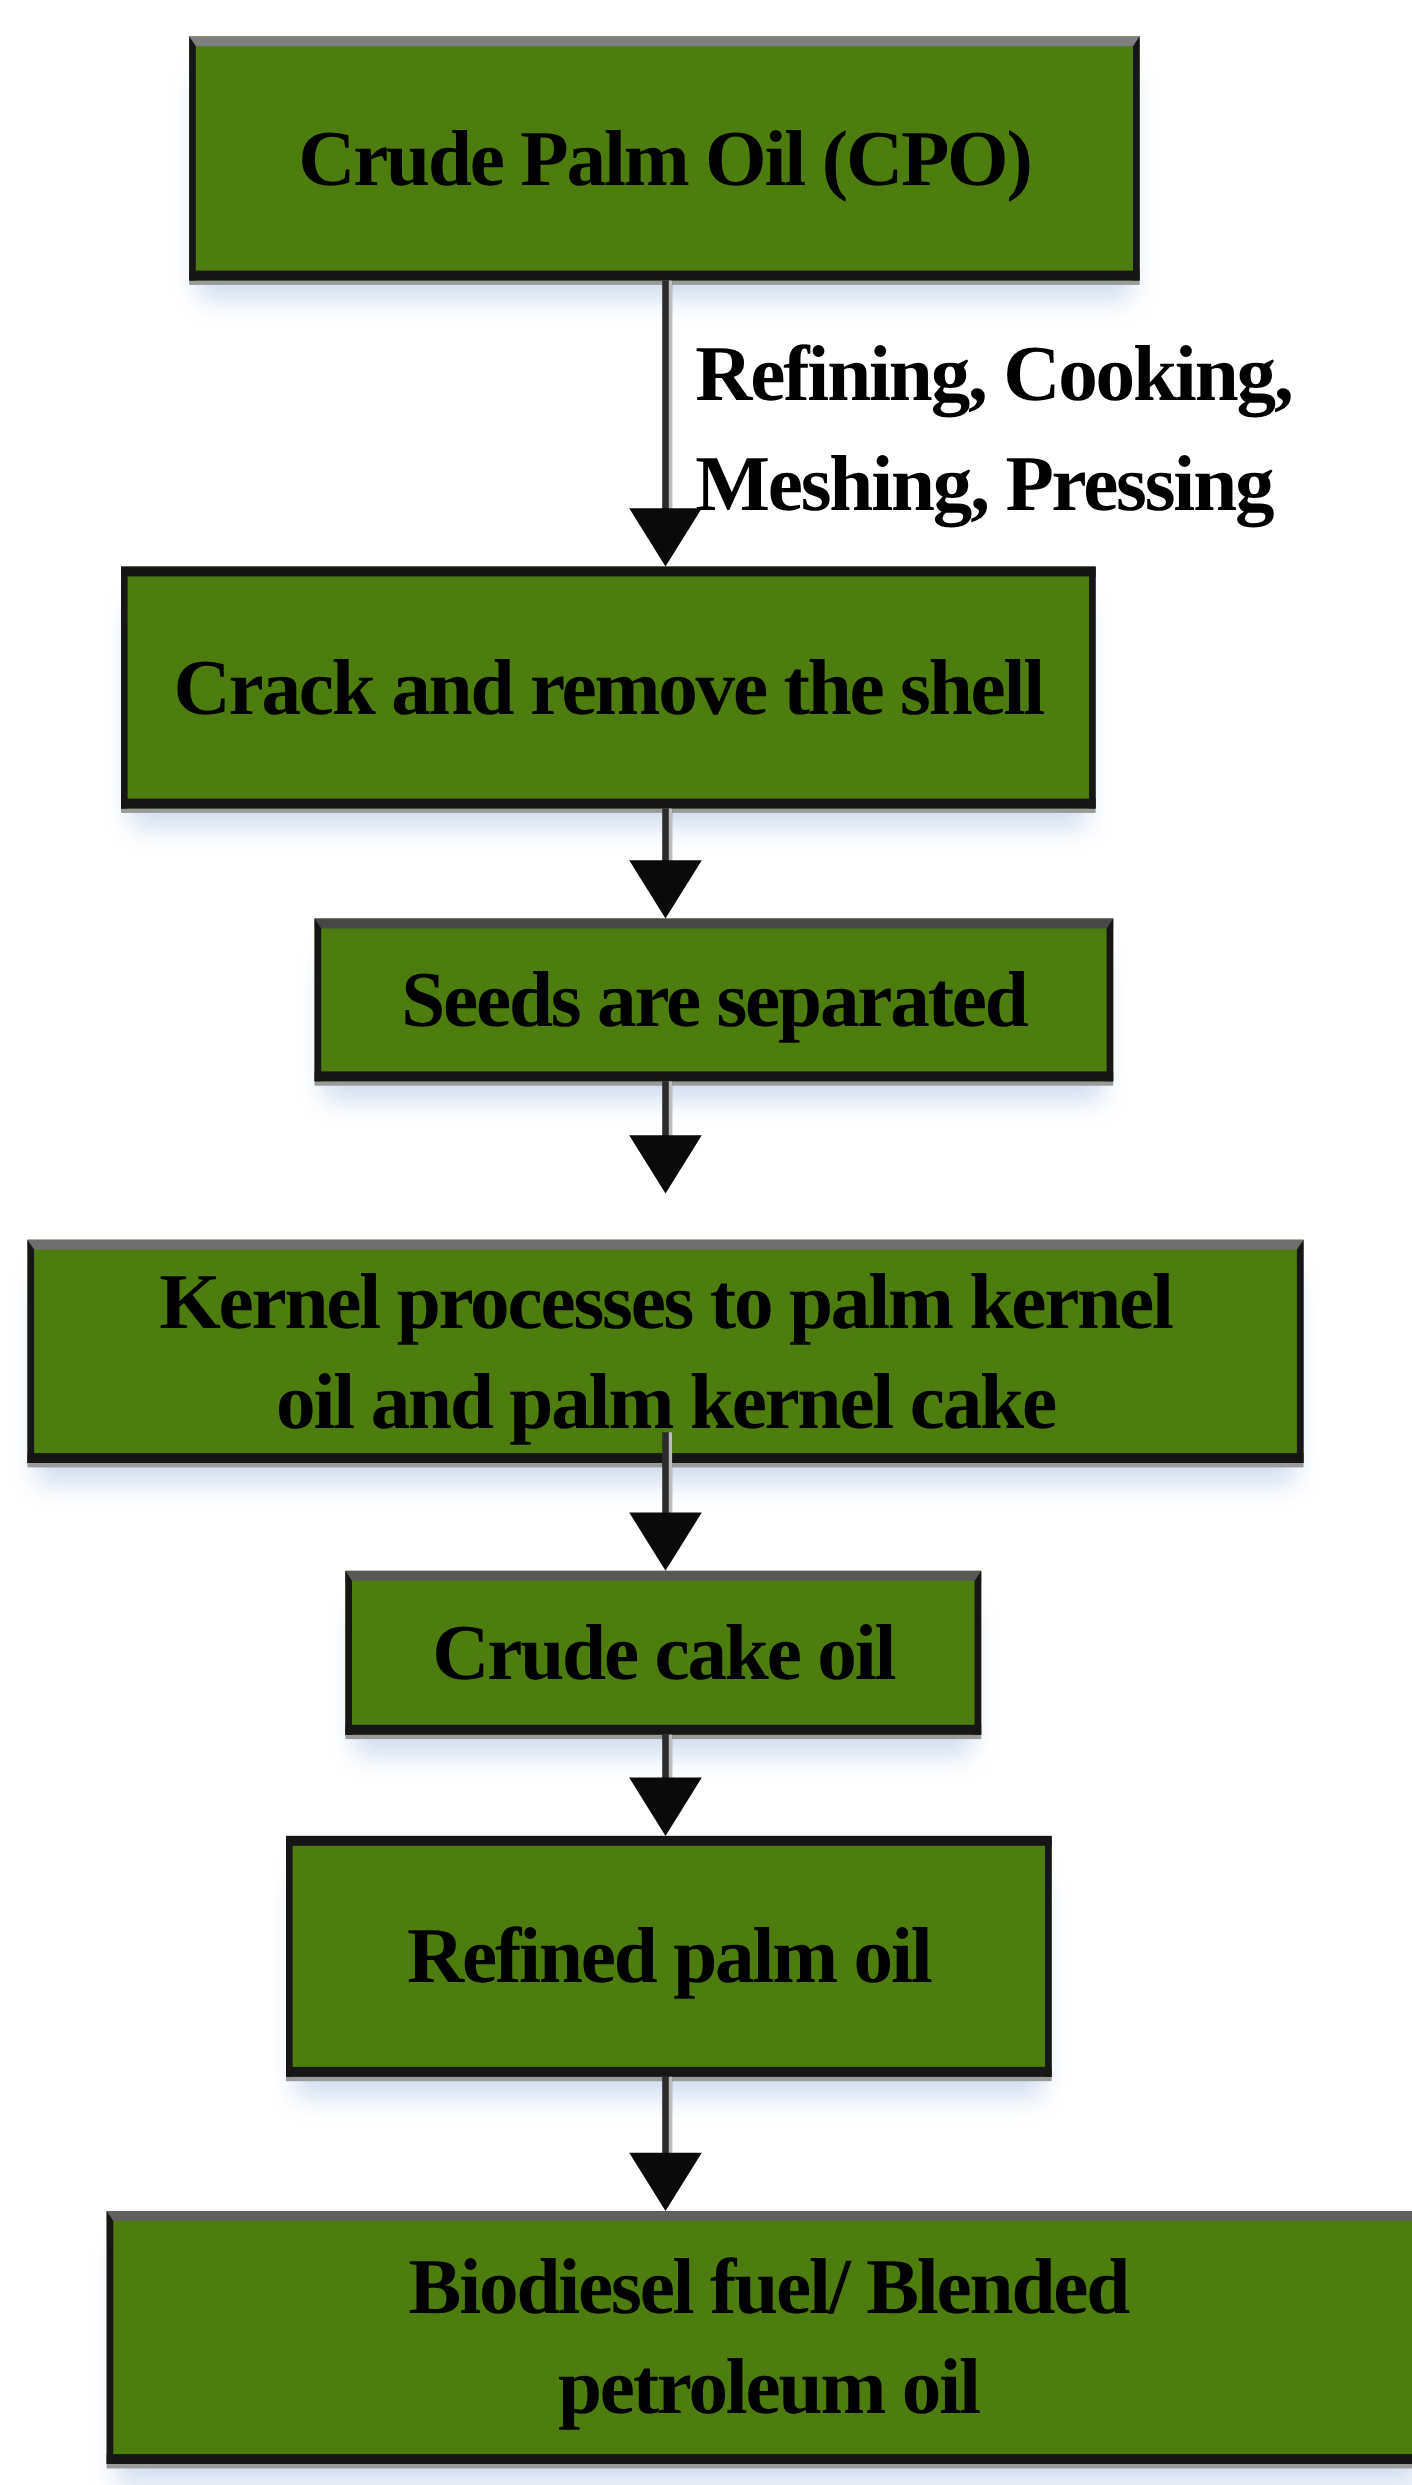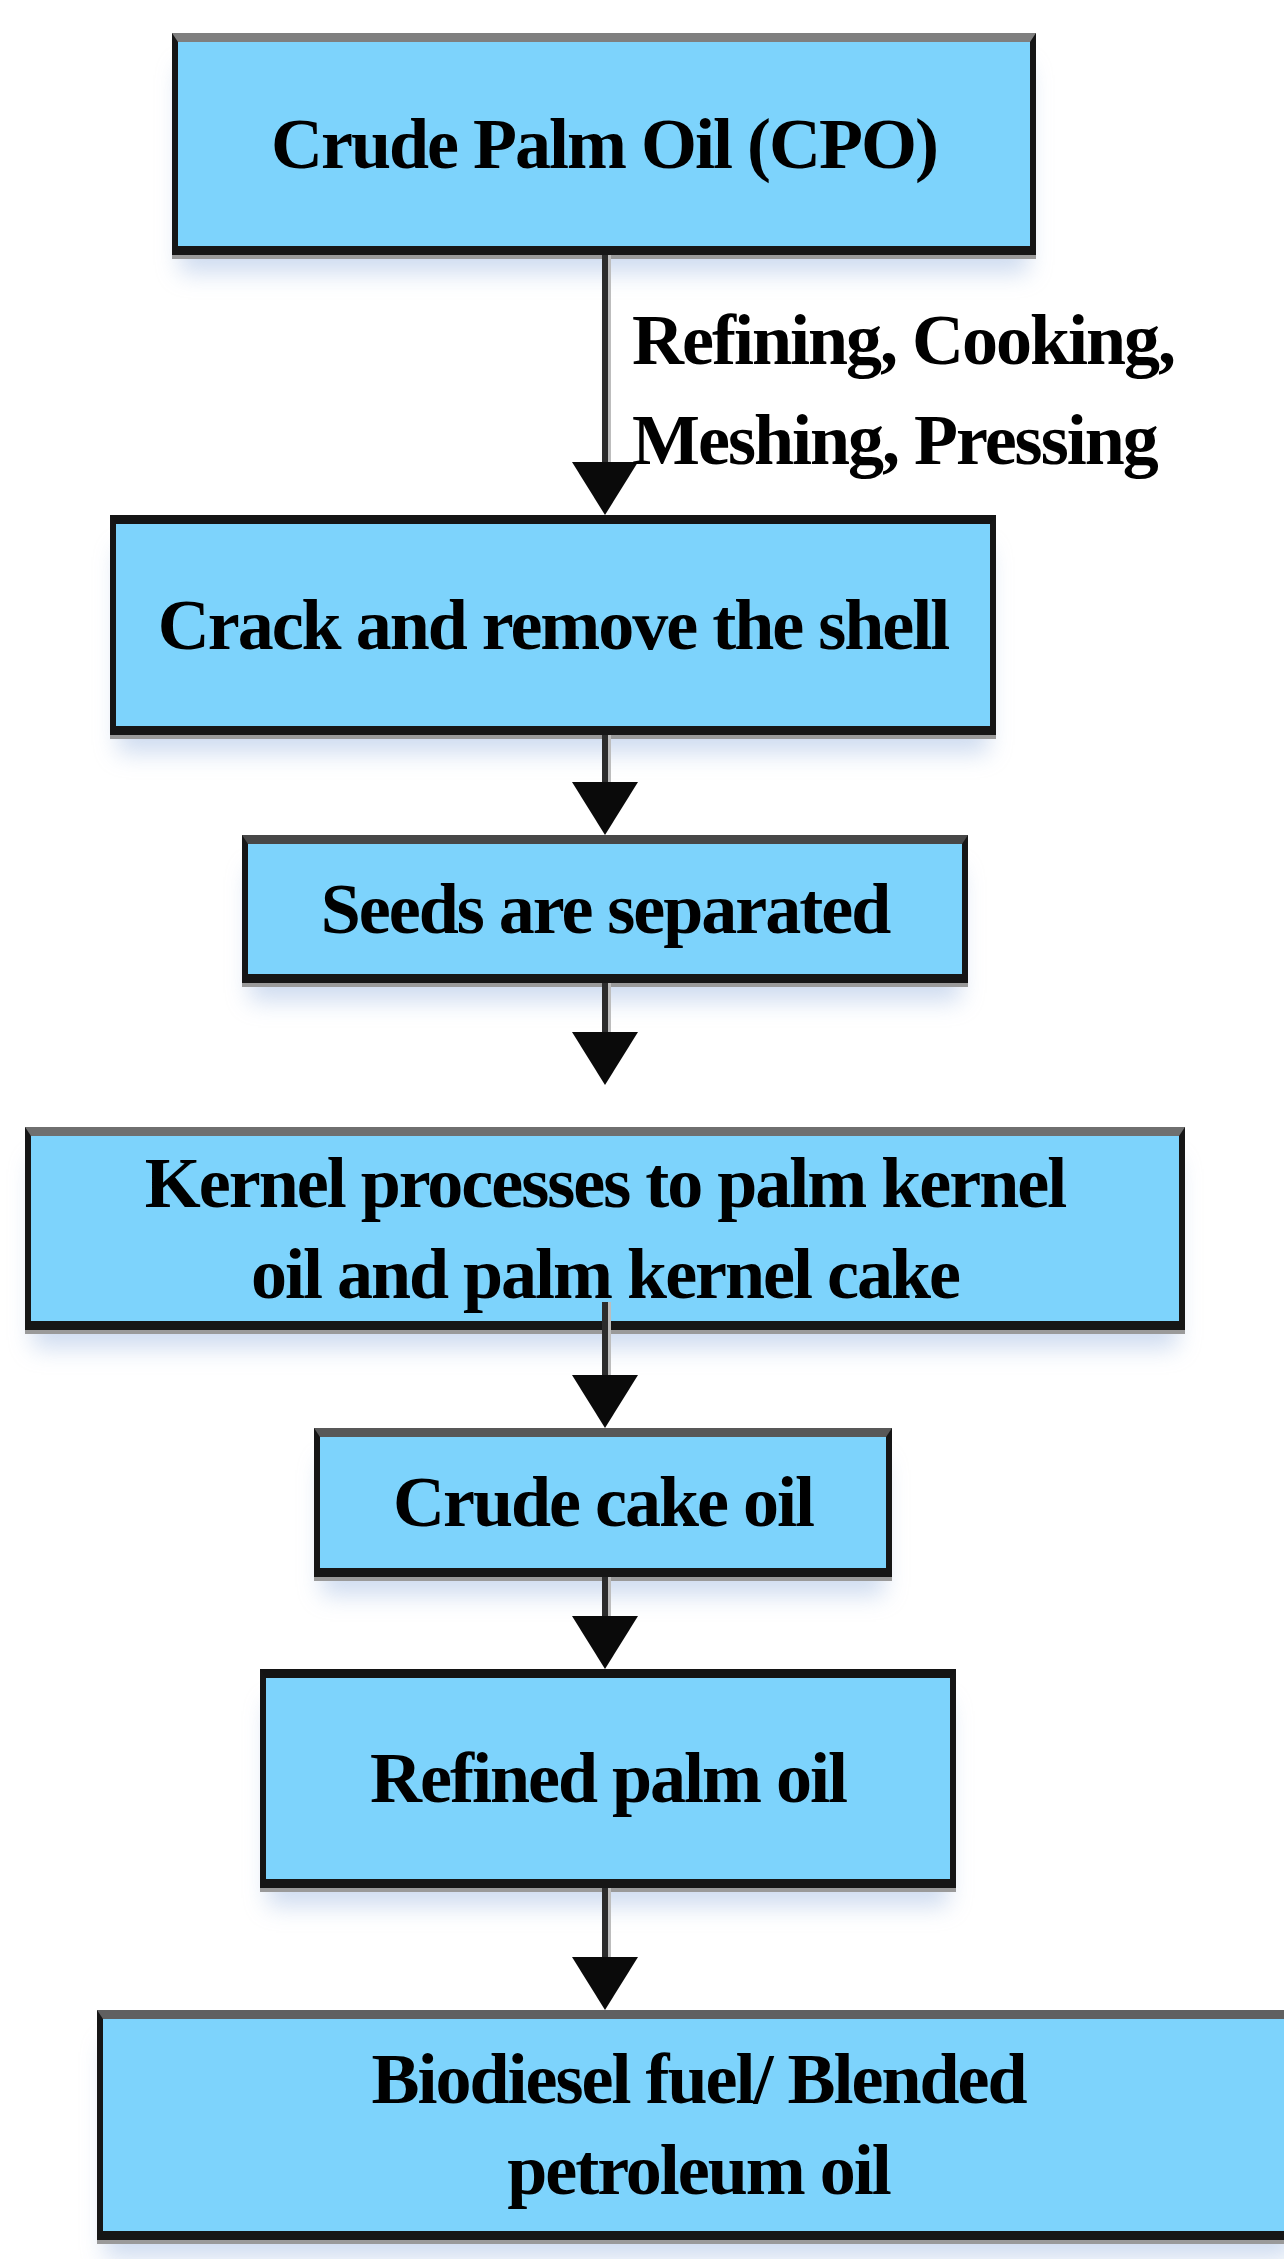--- a/index.html
+++ b/index.html
@@ -2,31 +2,31 @@
 <html><head>
 <meta charset="utf-8">
 <style>
   html,body{margin:0;padding:0;}
   body{
     width:1284px;height:2259px;position:relative;background:#ffffff;
     font-family:"Liberation Serif","DejaVu Serif",serif;
     overflow:hidden;
   }
   .box{
-    position:absolute;box-sizing:border-box;background:#7dd3fc;
+    position:absolute;box-sizing:border-box;background:#4d7c0f;
     border:6px solid #161616;border-top-width:9px;border-bottom-width:9px;
     display:flex;align-items:center;justify-content:center;
     text-align:center;font-weight:bold;color:#000000;
     font-size:72px;line-height:1.26;letter-spacing:-2px;
     box-shadow:0 4px 0 #9a9a9a, 0 26px 22px -8px rgba(186,205,233,0.70);
   }
   .box span{white-space:pre-line;display:block;padding:0 8px;}
   .bevel-1{border-top-color:#7f7f7f;}
   .bevel-2{border-top-color:#141414;}
-  .bevel-3{border-top-color:#474747;}
+  .bevel-3{border-top-color:#474747;margin-left:44px;}
   .bevel-4{border-top-color:#6f6f6f;}
   .bevel-5{border-top-color:#585858;}
   .bevel-6{border-top-color:#141414;}
   .bevel-7{border-top-color:#606060;}
   .aline{
     position:absolute;width:6px;background:#2c2c2c;
     border-right:3px solid #bdbdbd;
   }
   .ahead{
     position:absolute;width:0;height:0;

